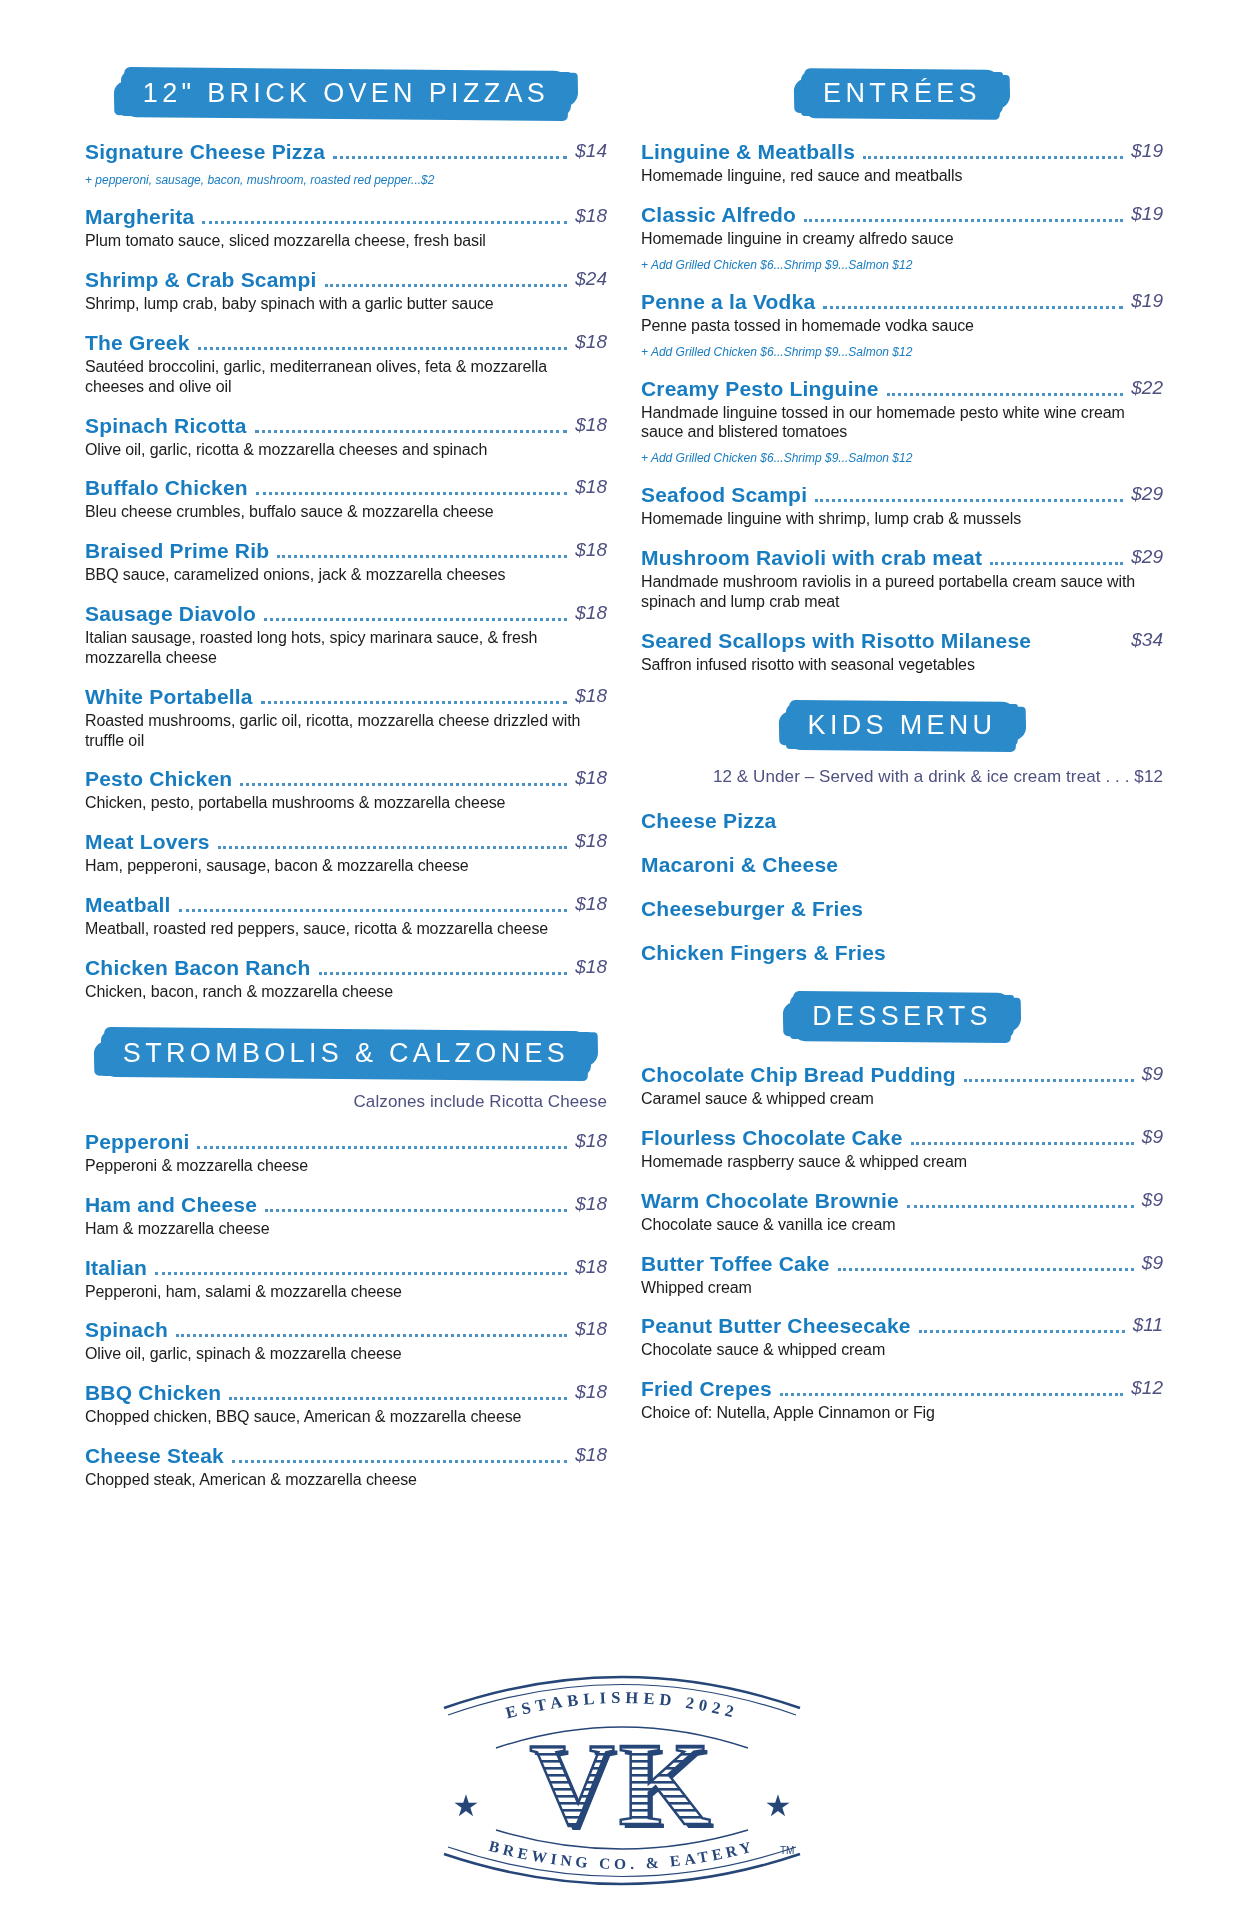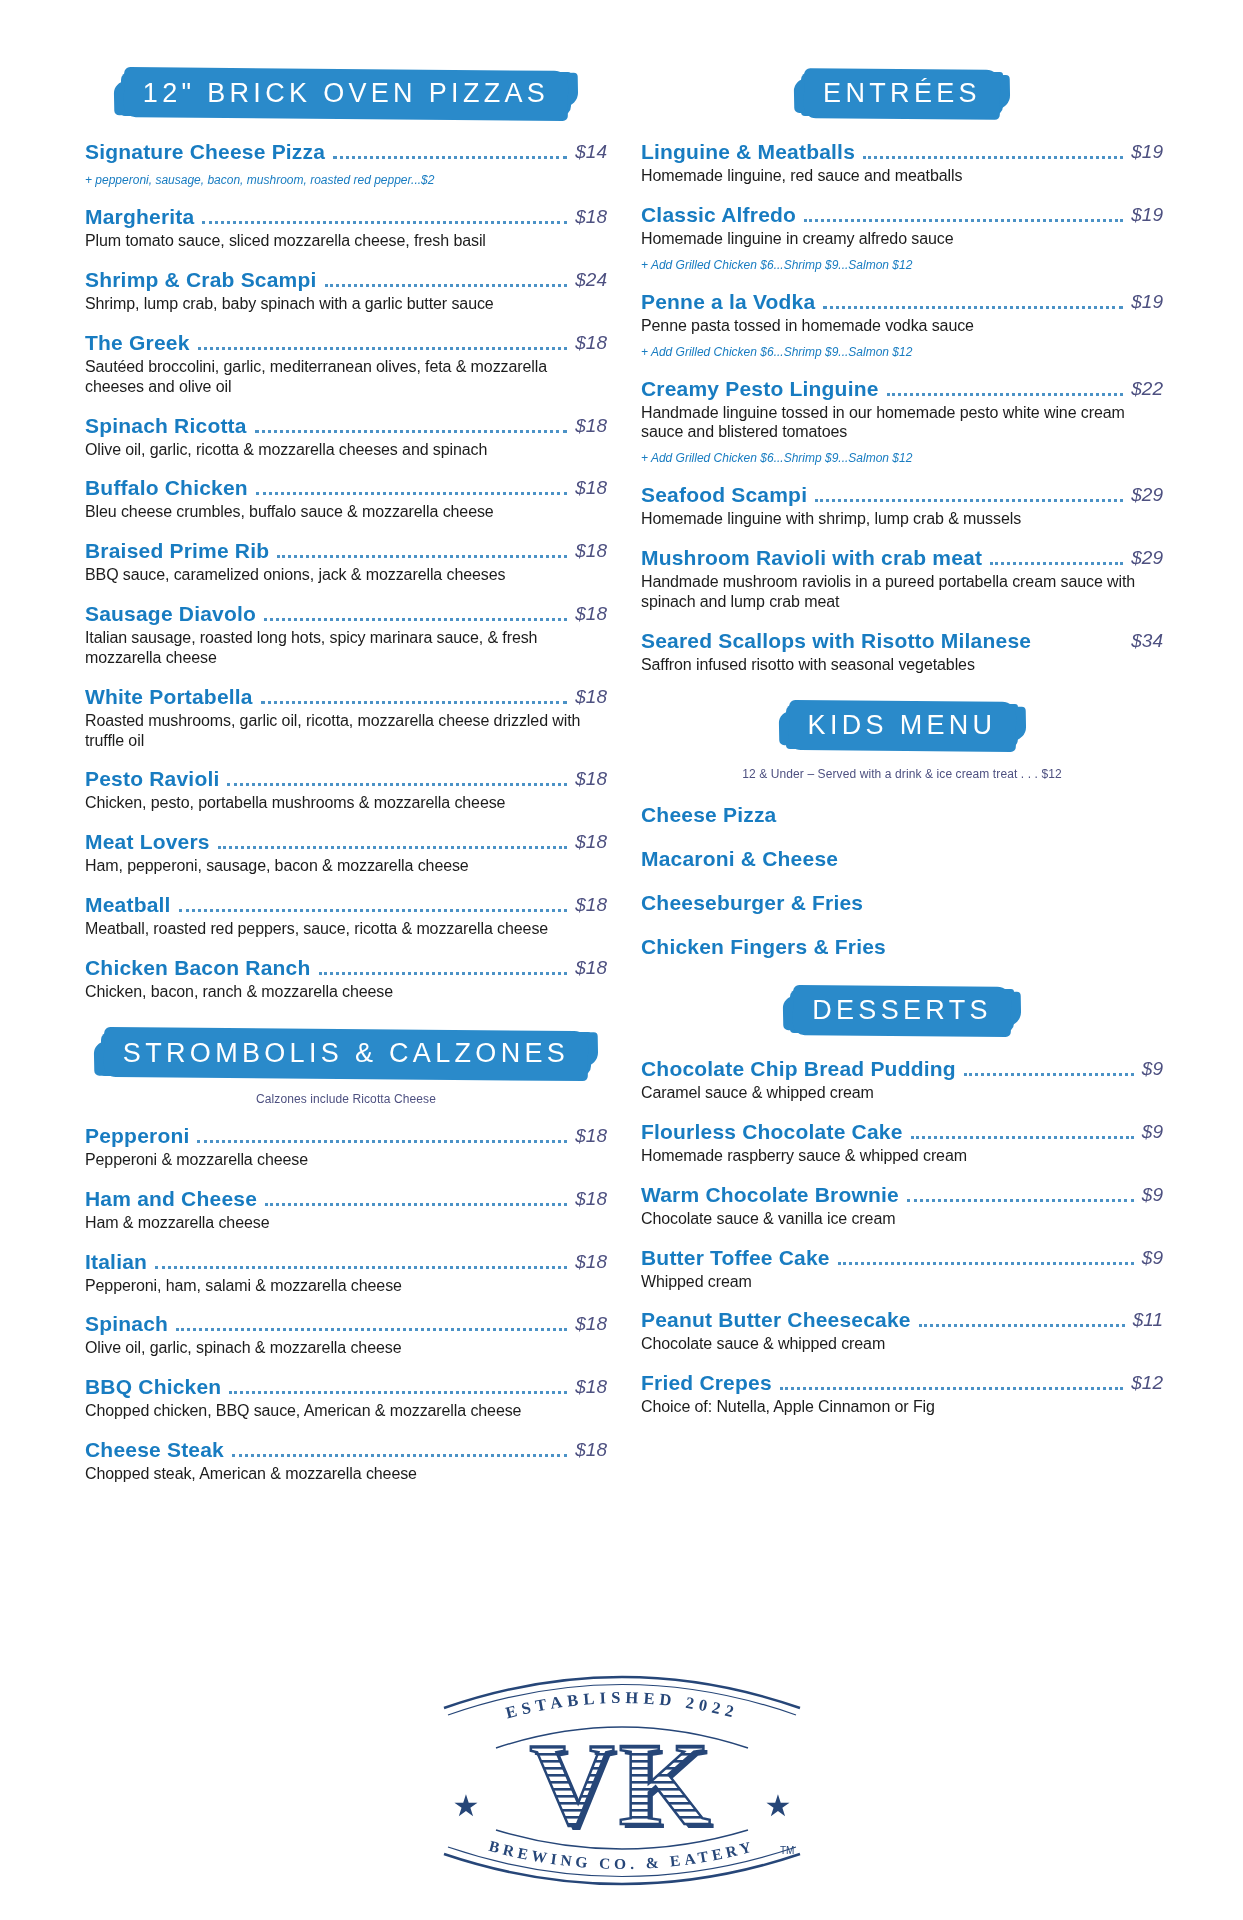--- a/index.html
+++ b/index.html
@@ -24,24 +24,24 @@
     position:relative;display:inline-block;background:var(--banner);color:#fff;
     font-size:27px;font-weight:400;letter-spacing:.16em;line-height:1.05;
     padding:7px 22px 9px;border-radius:8px 3px 10px 4px;white-space:nowrap;
   }
   .banner::before{content:"";position:absolute;left:-7px;right:-7px;top:5px;bottom:5px;
     background:var(--banner);transform:rotate(-1.1deg);border-radius:12px 4px 14px 5px;}
   .banner::after{content:"";position:absolute;left:3px;right:3px;top:-3px;bottom:-3px;
     background:var(--banner);transform:rotate(.5deg);border-radius:6px 14px 5px 12px;}
   .banner > span{position:relative;z-index:1;}
   .section-note{
-    text-align:center;color:var(--muted);font-size:12px;margin:-8px 0 18px;letter-spacing:.1px;
+    text-align:right;color:var(--muted);font-size:17px;margin:-8px 0 18px;letter-spacing:.1px;
   }
   .item{margin-bottom:17px;}
-  .item-row{display:flex;align-items:center;}
+  .item-row{display:flex;align-items:flex-start;}
   .iname{color:var(--item);font-weight:bold;font-size:21px;letter-spacing:.2px;white-space:nowrap;}
   .leader{flex:1;min-width:10px;border-bottom:3px dotted var(--dot);margin:0 8px 5px;align-self:flex-end;}
   .leader.no-dots{border-bottom:none;}
   .iprice{font-family:Liberation Sans, sans-serif;font-style:italic;color:var(--price);font-size:19px;white-space:nowrap;}
   .idesc{color:var(--desc);font-size:16px;line-height:1.24;margin-top:2px;letter-spacing:-.1px;}
   .iaddon{color:var(--item);font-style:italic;font-size:12px;line-height:1.24;margin-top:9px;}
   .sec{margin-bottom:30px;}
   .sec-strombolis{margin-top:6px;}
   .kids-list{margin-top:22px;}
   .kids-item{color:var(--item);font-weight:bold;font-size:21px;margin:0 0 20px;letter-spacing:.2px;}
@@ -146,21 +146,21 @@
       <span class="iname">White Portabella</span>
       <span class="leader"></span>
       <span class="iprice">$18</span>
     </div>
     <div class="idesc">Roasted mushrooms, garlic oil, ricotta, mozzarella cheese drizzled with truffle oil</div>
 
   </div>
 
   <div class="item">
     <div class="item-row">
-      <span class="iname">Pesto Ravioli</span>
+      <span class="iname">Pesto Chicken</span>
       <span class="leader"></span>
       <span class="iprice">$18</span>
     </div>
     <div class="idesc">Chicken, pesto, portabella mushrooms &amp; mozzarella cheese</div>
 
   </div>
 
   <div class="item">
     <div class="item-row">
       <span class="iname">Meat Lovers</span>

